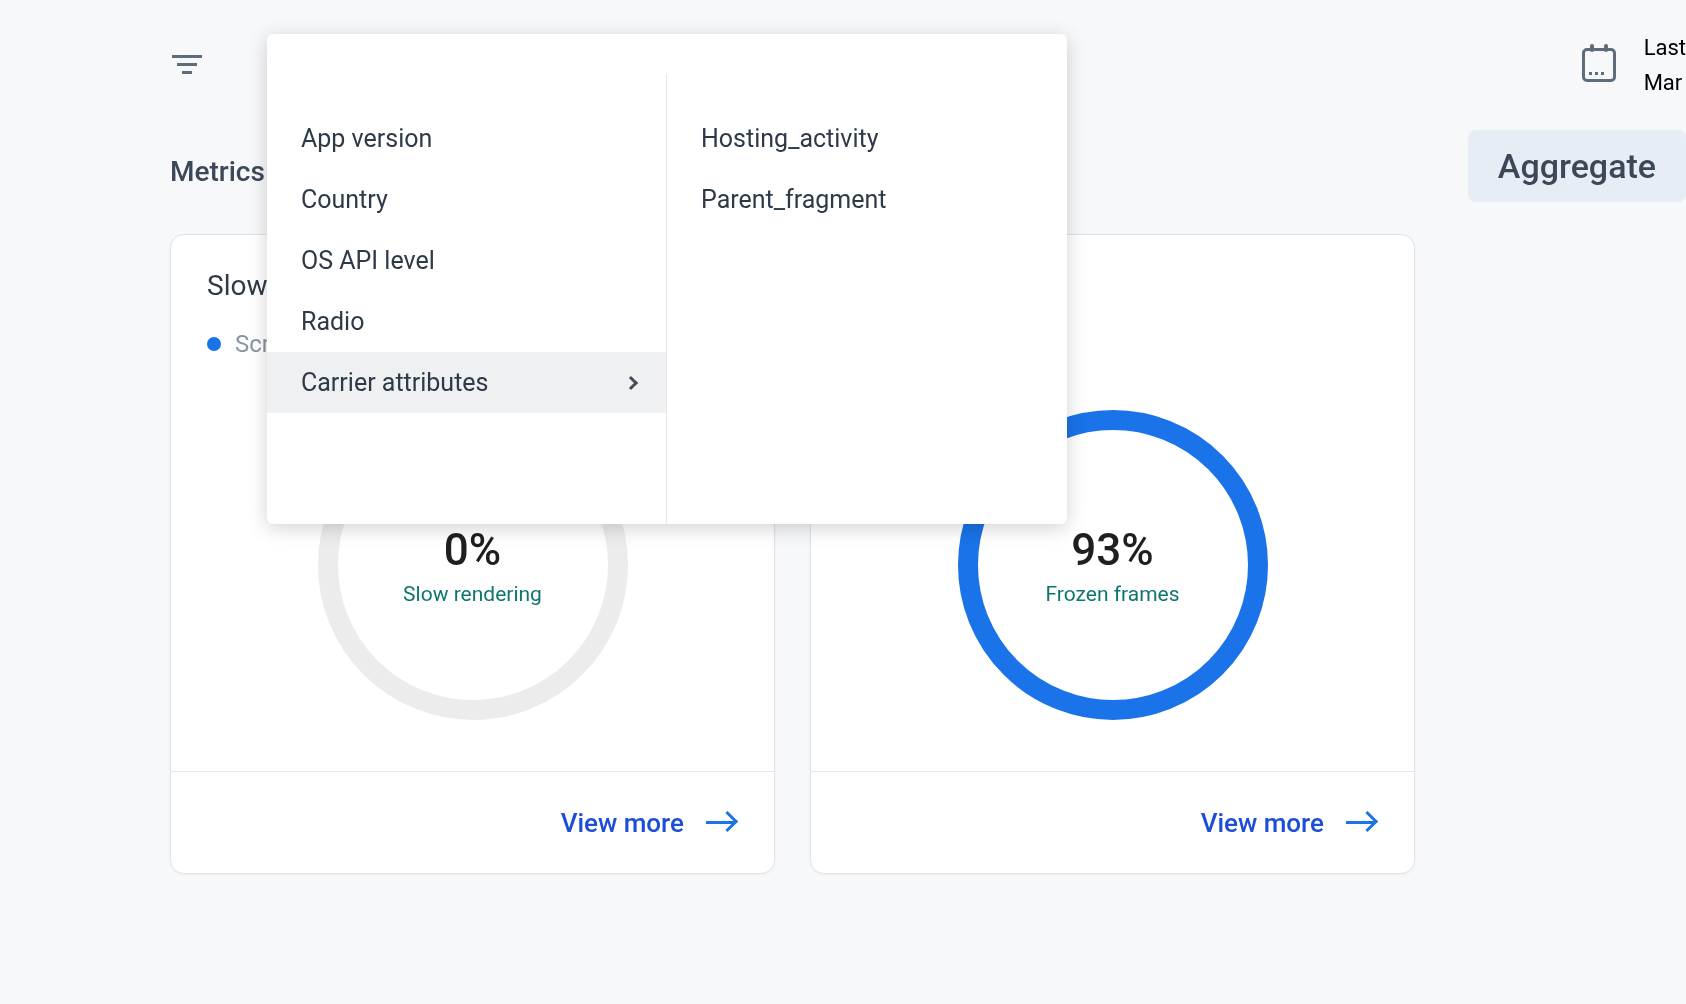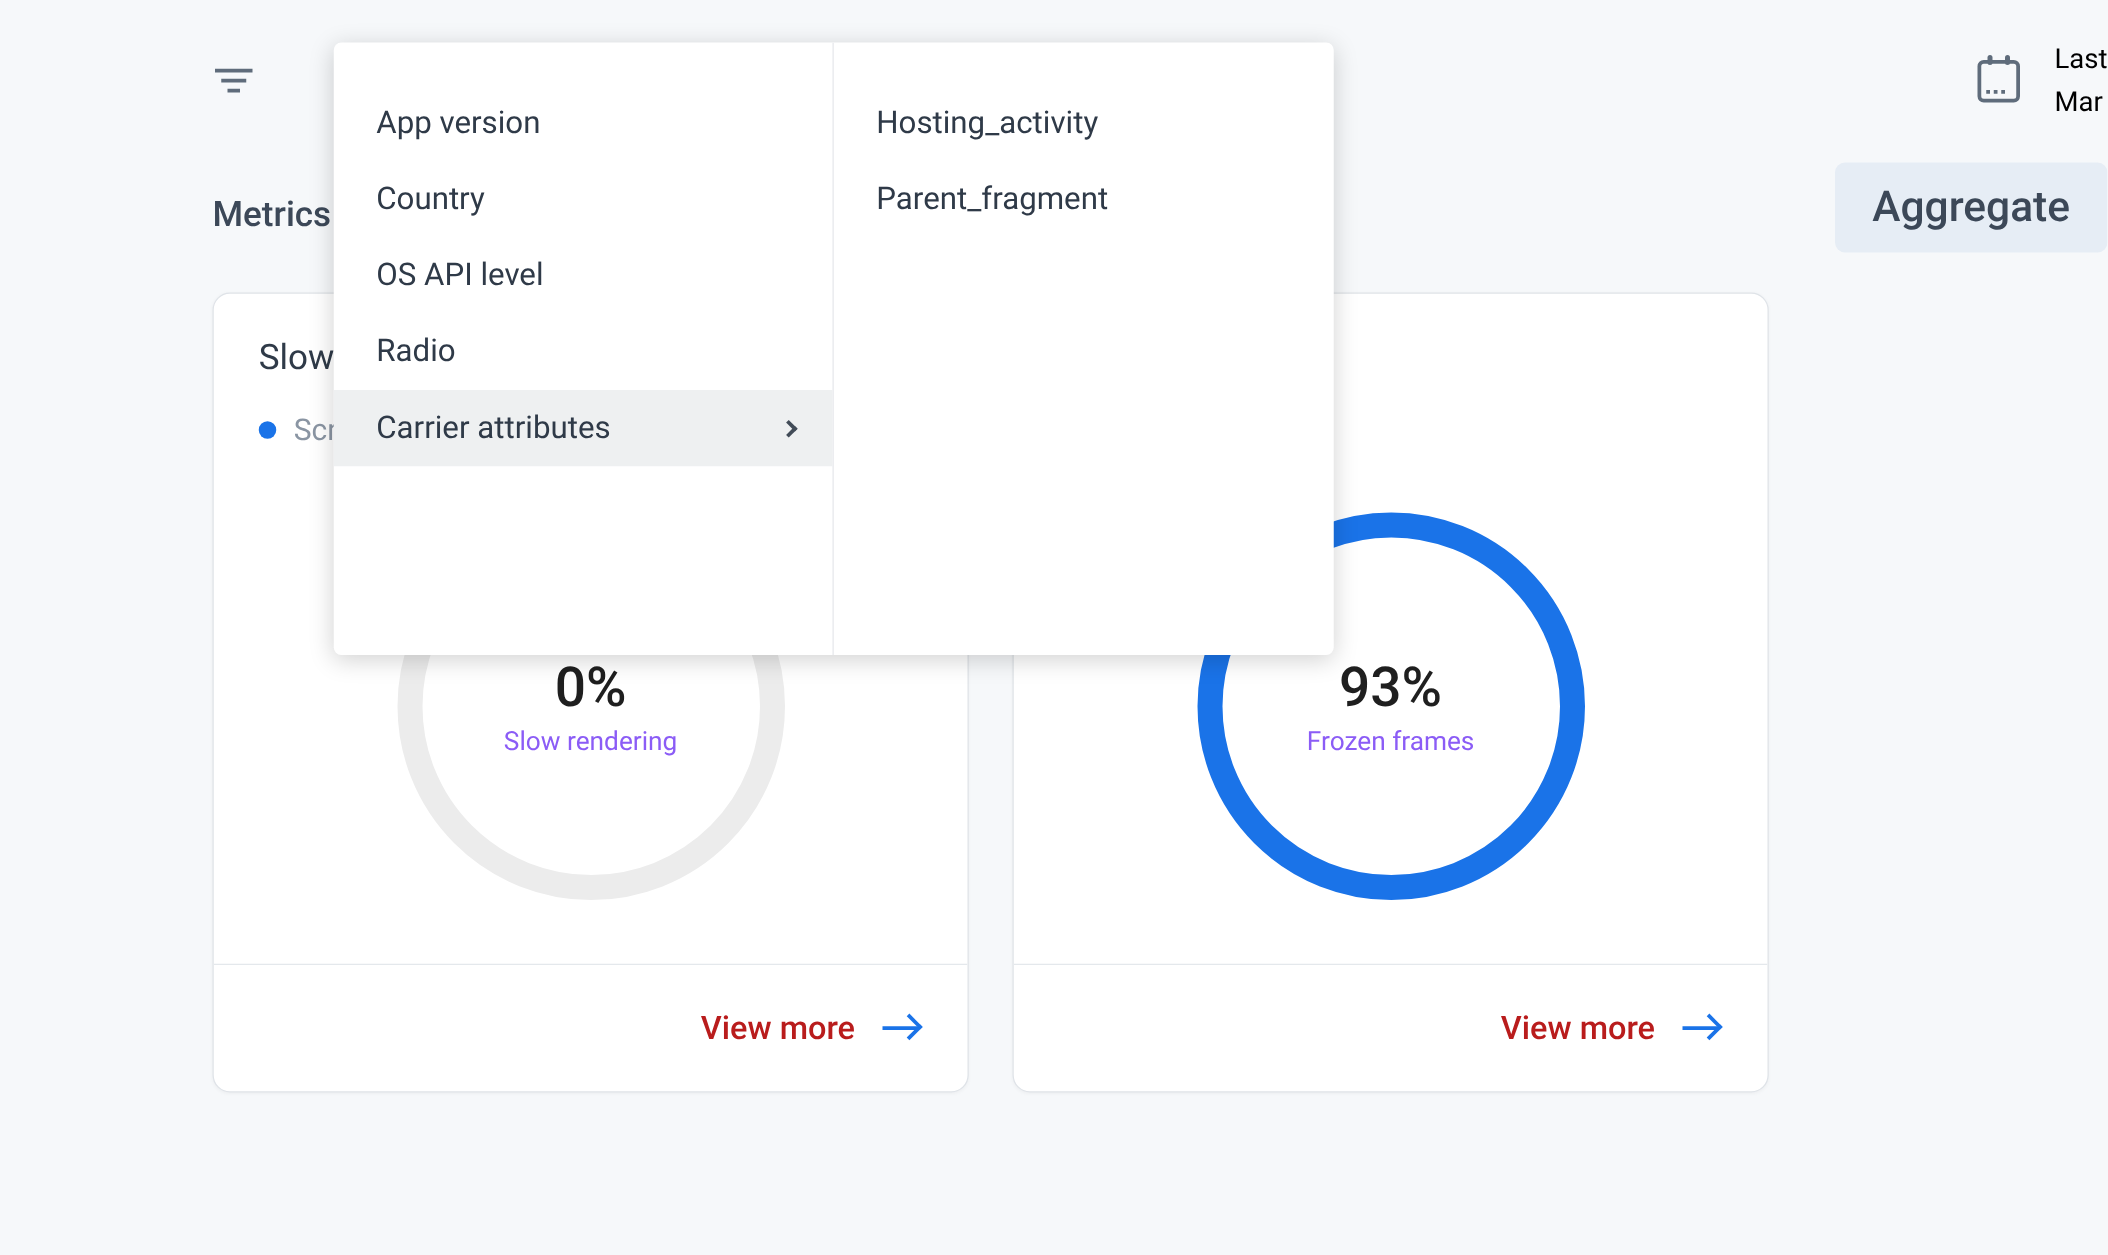--- a/index.html
+++ b/index.html
@@ -184,33 +184,33 @@
 .donut.full {
   border-color: #1a73e8;
 }
 .donut-value {
   font-size: 44px;
   font-weight: 500;
   color: #1f1f1f;
 }
 .donut-label {
   font-size: 21px;
-  color: #8b5cf6;
+  color: #0f766e;
   margin-top: 6px;
 }
 .card-footer {
   border-top: 1px solid #e4e8ec;
   height: 102px;
   display: flex;
   align-items: center;
   justify-content: flex-end;
   padding: 0 40px;
 }
 .view-more {
-  color: #b91c1c;
+  color: #1d4ed8;
   font-size: 26px;
   font-weight: 500;
   display: flex;
   align-items: center;
   gap: 22px;
   cursor: pointer;
 }
 .arrow-right {
   width: 28px;
   height: 3px;
@@ -238,20 +238,21 @@
   background: #fff;
   border-radius: 6px;
   box-shadow: 0 4px 20px rgba(0,0,0,0.18);
   display: flex;
   overflow: hidden;
   z-index: 100;
 }
 .dropdown-col {
   width: 428px;
   padding-top: 34px;
+  margin-top: 40px;
 }
 .dropdown-col.left {
   border-right: 1px solid #e6e8eb;
 }
 .dropdown-item {
   display: flex;
   align-items: center;
   justify-content: space-between;
   padding: 16px 30px 16px 34px;
   font-size: 25px;

